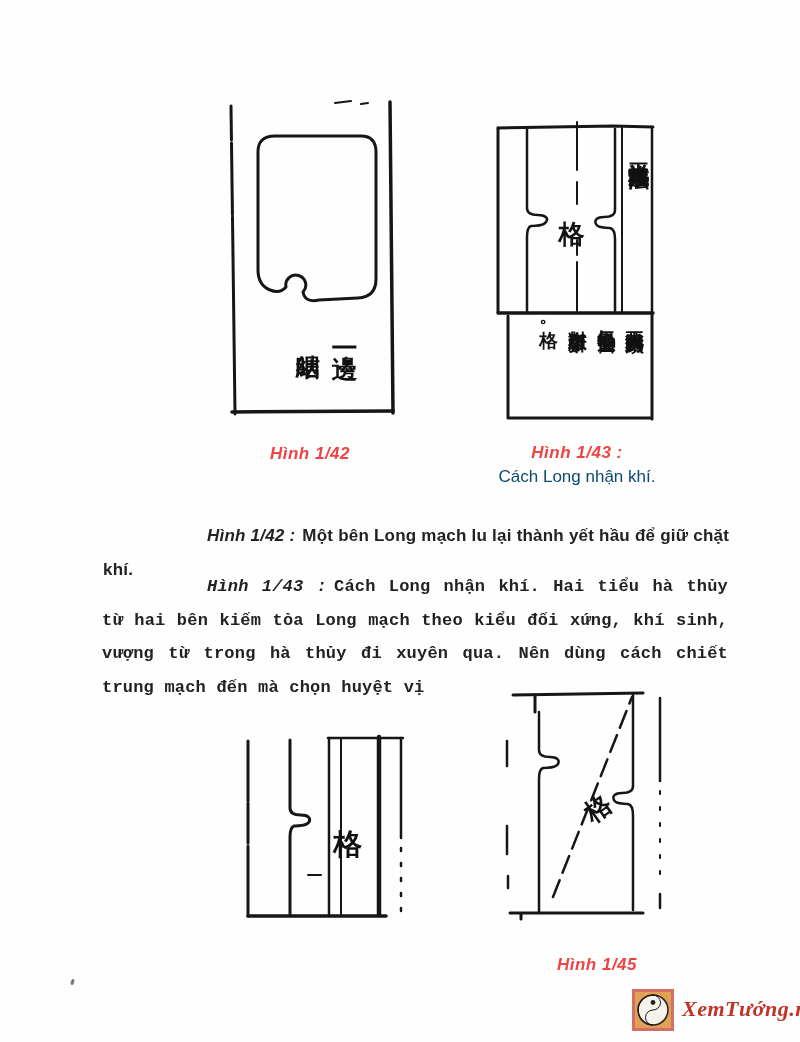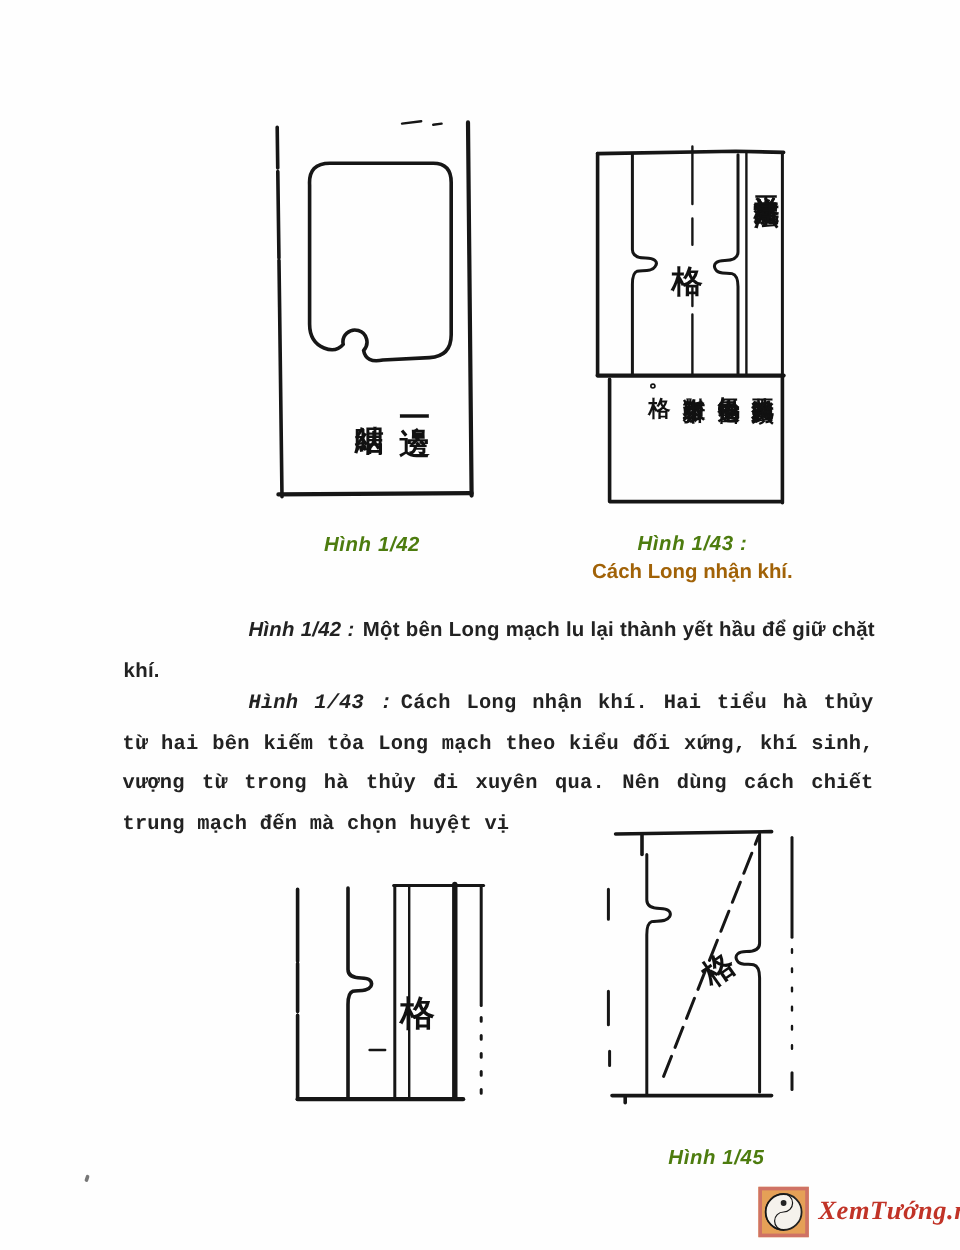--- a/index.html
+++ b/index.html
@@ -4,22 +4,22 @@
 <style>
   html,body{margin:0;padding:0;background:#e9e9e9;}
   #page{position:relative;width:800px;height:1042px;background:#fefefe;overflow:hidden;
         font-family:"Liberation Sans",sans-serif;color:#1c1c1c;}
   svg{position:absolute;overflow:visible;}
   svg path, svg line{stroke:#161616;fill:none;stroke-linecap:round;stroke-linejoin:round;}
 
   .cjk{position:absolute;font-family:"DejaVu Sans",sans-serif;font-weight:700;color:#111;
        writing-mode:vertical-rl;text-orientation:upright;line-height:1.08;letter-spacing:1px;}
   .caption{position:absolute;text-align:center;font-style:italic;font-weight:700;
-           font-size:17px;color:#4d7c0f;letter-spacing:0.5px;}
-  .subcaption{position:absolute;text-align:center;font-weight:700;font-size:17px;color:#a16207;}
+           font-size:17px;color:#ef4444;letter-spacing:0.5px;}
+  .subcaption{position:absolute;text-align:center;font-weight:400;font-size:17px;color:#0c4a6e;}
   .para{position:absolute;font-size:17px;font-weight:600;color:#222;line-height:33.5px;
         text-align:justify;letter-spacing:0.2px;}
   .lead{font-style:italic;margin-right:7px;}
 
   #watermark{position:absolute;left:628px;top:986px;width:172px;height:56px;}
   #wm-icon-box{position:absolute;left:4px;top:3px;width:42px;height:42px;background:#e5a057;
                border:3px solid #cf7265;box-sizing:border-box;}
   #wm-text{position:absolute;left:54px;top:10px;font-family:"Liberation Serif",serif;
            font-style:italic;font-weight:700;font-size:22px;letter-spacing:0.5px;}
   #stray-mark{position:absolute;left:71px;top:979px;width:3px;height:6px;background:#777;
@@ -57,21 +57,21 @@
   <div class="cjk" style="left:558px;top:200px;font-size:26px;">格</div>
   <div class="cjk" style="left:624px;top:316px;font-size:18.5px;">此兩浜對鎻</div>
   <div class="cjk" style="left:596px;top:316px;font-size:18.5px;">氣從中過當</div>
   <div class="cjk" style="left:567px;top:316px;font-size:18.5px;">對朿脈折中</div>
   <div class="cjk" style="left:538px;top:316px;font-size:18.5px;">格。</div>
 
   <div class="caption" style="left:215px;top:444px;width:190px;">Hình 1/42</div>
   <div class="caption" style="left:492px;top:443px;width:170px;">Hình 1/43 :</div>
   <div class="subcaption" style="left:478px;top:467px;width:198px;">Cách Long nhận khí.</div>
 
-  <div class="para" style="left:103px;top:508px;width:626px;text-indent:104px;">
+  <div class="para" style="left:103px;top:519px;width:626px;text-indent:104px;">
     <span class="lead">Hình 1/42 :</span><span>Một bên Long mạch lu lại thành yết hầu để giữ chặt khí.</span>
   </div>
   <div class="para" style="left:102px;top:570px;width:626px;text-indent:105px;font-family:Liberation Mono, monospace;">
     <span class="lead">Hình 1/43 :</span><span>Cách Long nhận khí. Hai tiểu hà thủy từ hai bên kiếm tỏa Long mạch theo kiểu đối xứng, khí sinh, vượng từ trong hà thủy đi xuyên qua. Nên dùng cách chiết trung mạch đến mà chọn huyệt vị</span>
   </div>
 
   <svg style="left:240px;top:728px;" width="170" height="196" viewBox="0 0 170 196">
     <path d="M 8,13 V 188" stroke-width="3" stroke-dasharray="60 2 40 3 120 0"></path>
     <path d="M 8,188 H 146" stroke-width="3.5"></path>
     <path d="M 50,12 V 80 C 50,86 56,87 61,87 C 68,87 71,90 69,94 C 66,99 58,97 54,98 C 51,99 50,103 50,109 V 187" stroke-width="3"></path>

